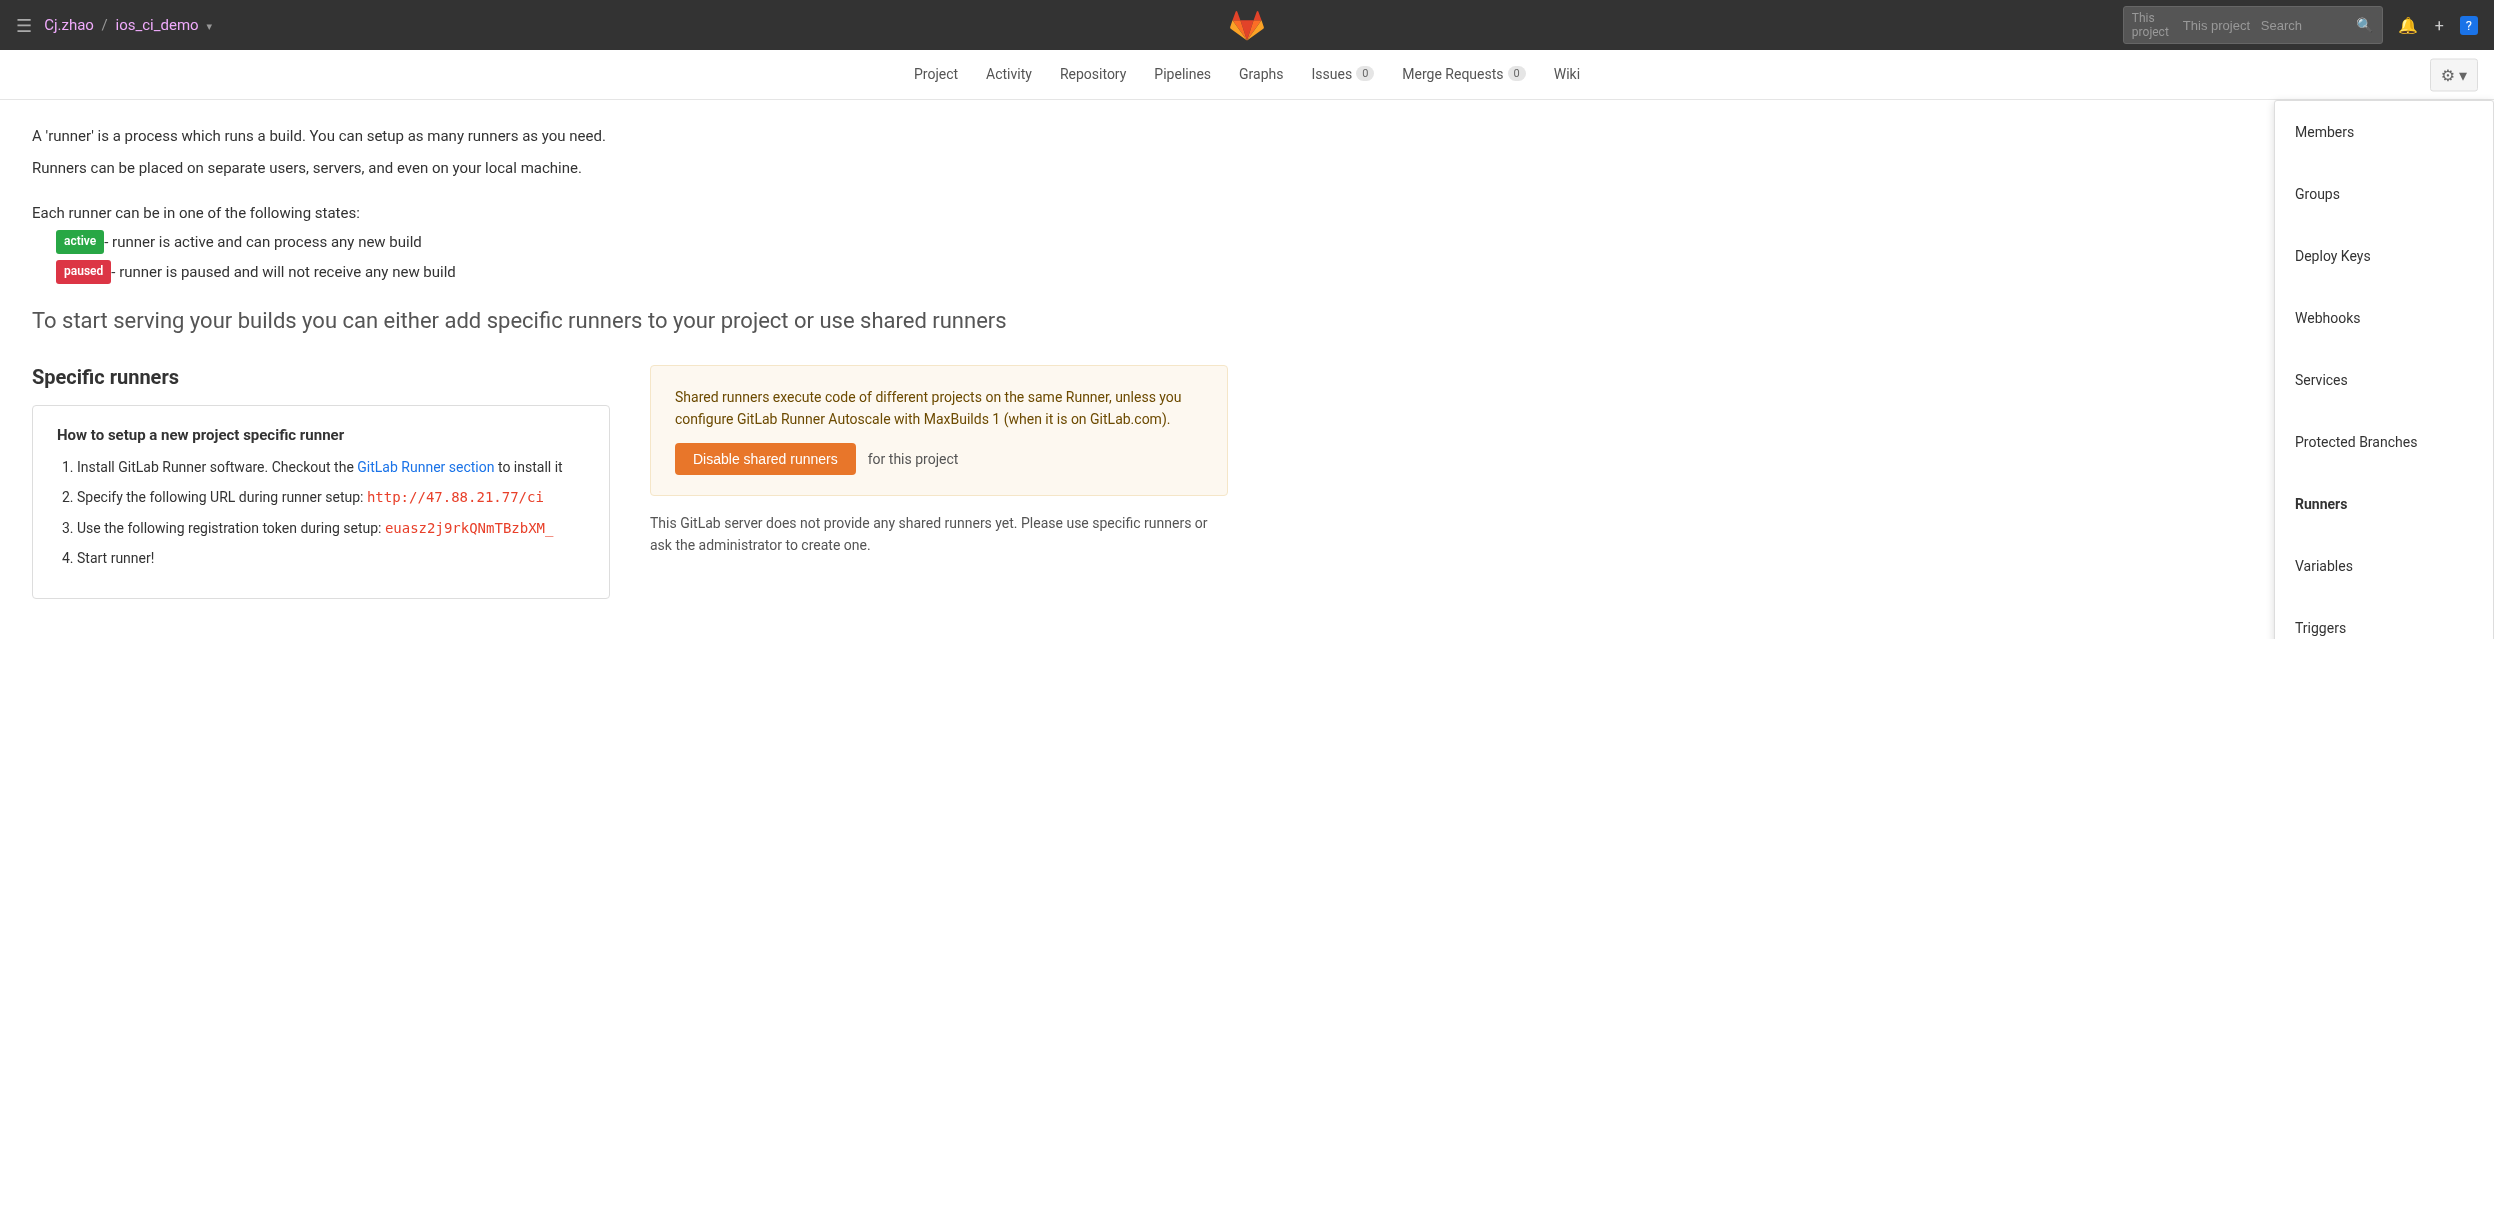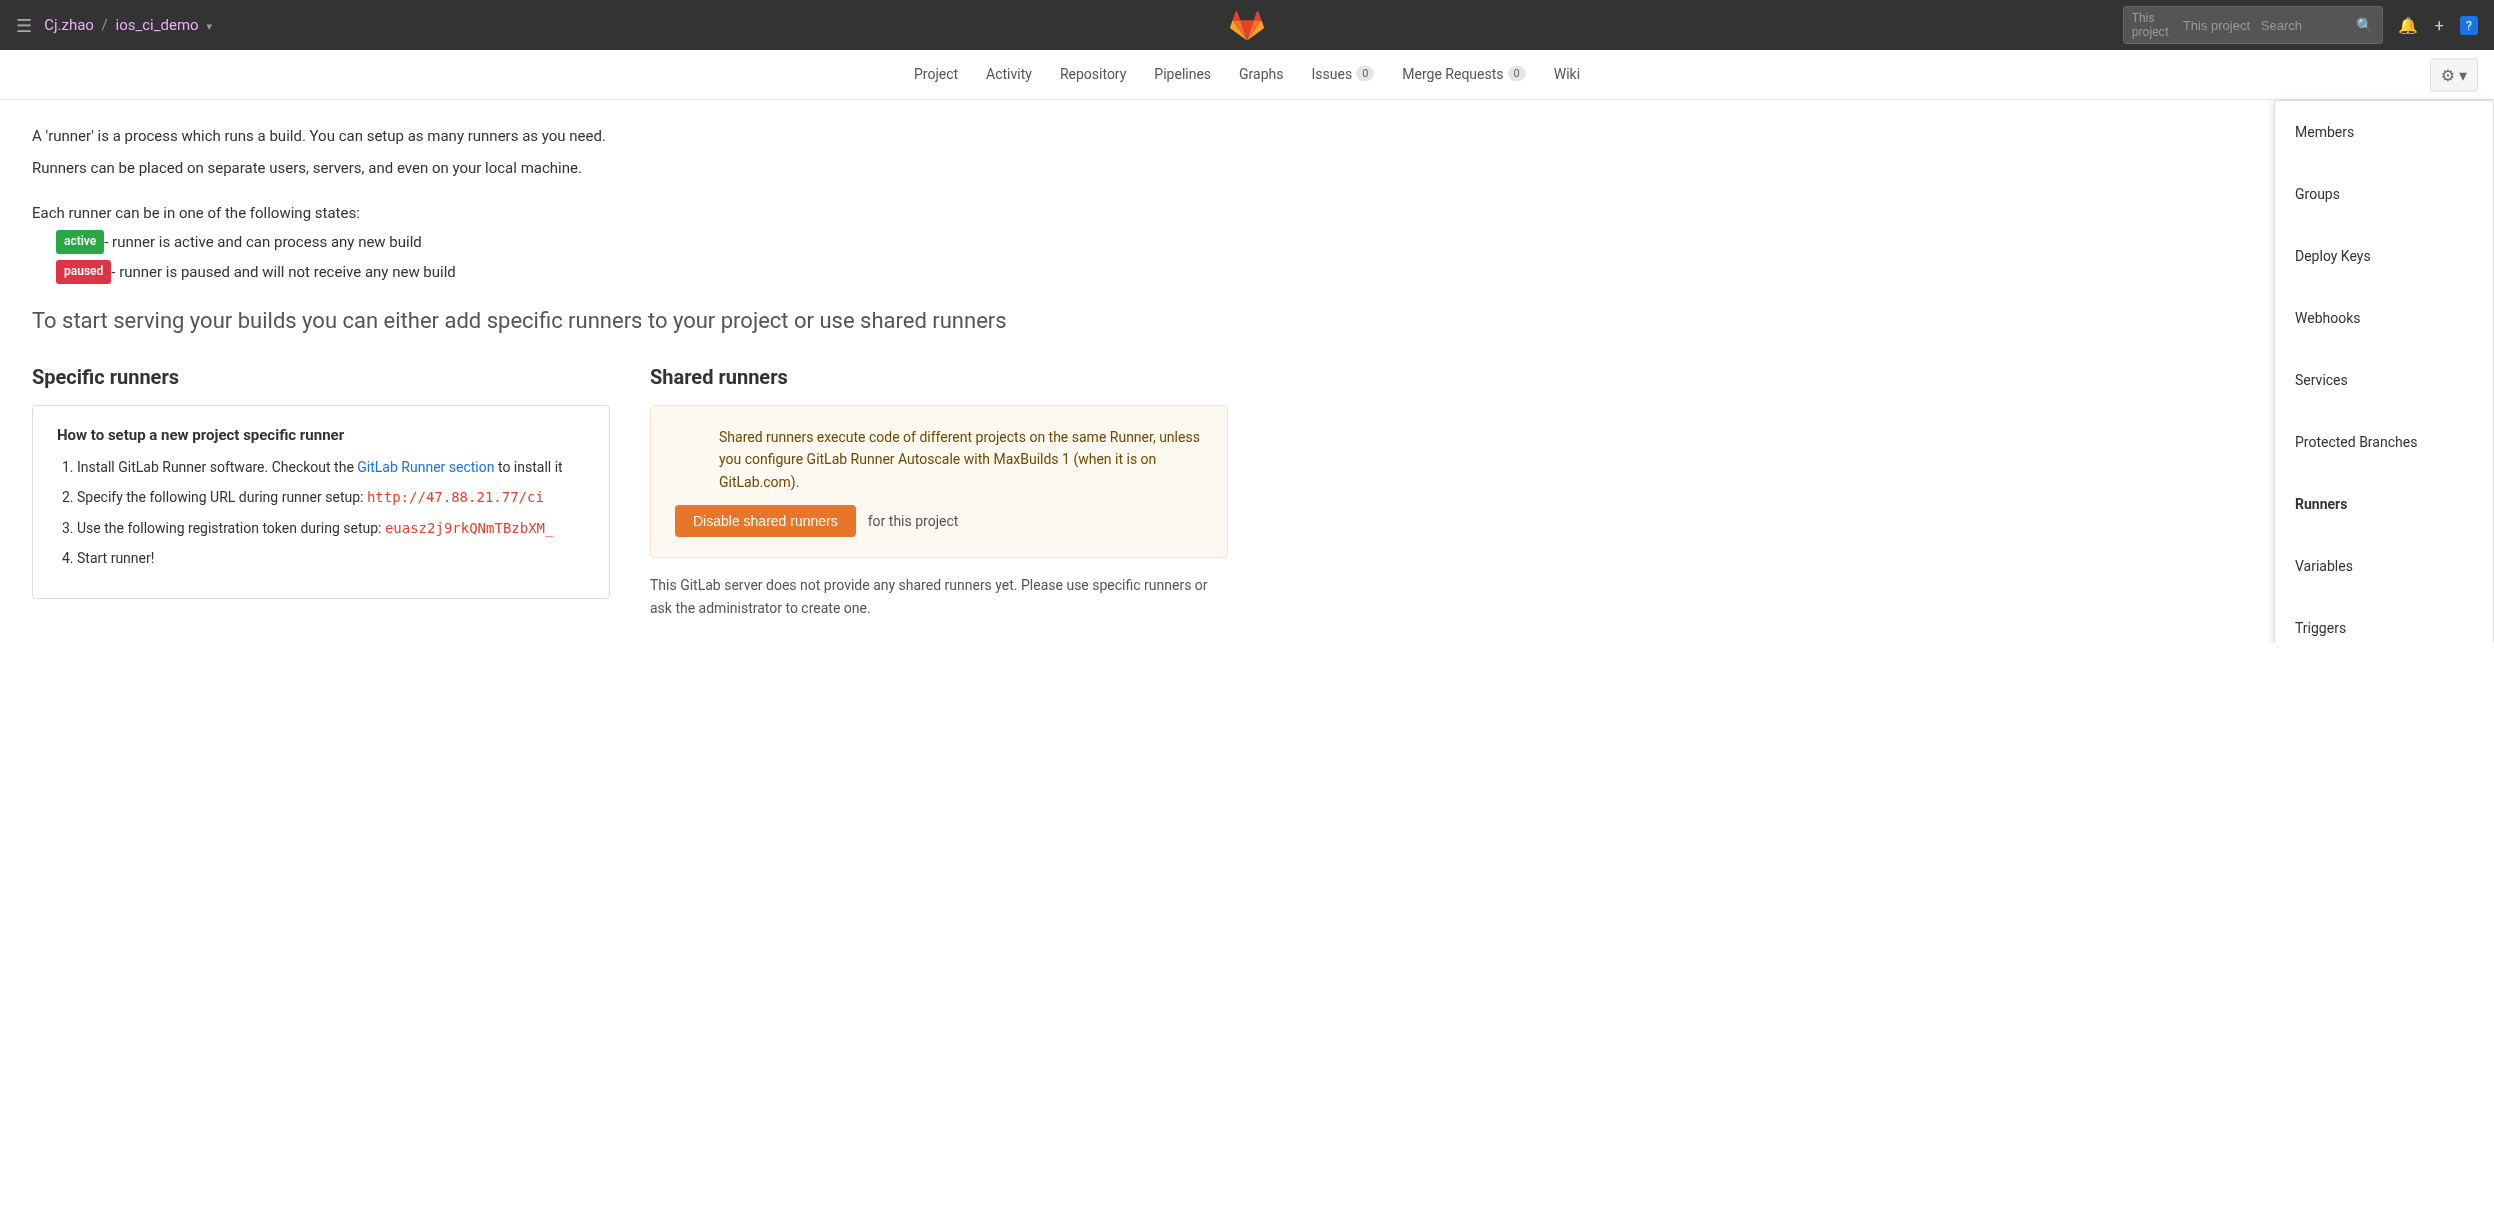--- a/index.html
+++ b/index.html
@@ -167,21 +167,21 @@
     .setup-box .link { color: #1a73e8; text-decoration: none; }
     .setup-box .code { color: #e8402a; font-family: monospace; font-size: 14px; }
 
     .shared-runners-box {
       background: #fdf8f0;
       border: 1px solid #f5e6c8;
       border-radius: 4px;
       padding: 20px 24px;
       margin-bottom: 16px;
     }
-    .shared-runners-box p { font-size: 14px; color: #6c4a00; line-height: 1.6; margin-bottom: 12px; margin-left: 44px; }
+    .shared-runners-box p { font-size: 14px; color: #6c4a00; line-height: 1.6; margin-bottom: 12px; }
 
     .disable-btn {
       background: #e8762a;
       color: #fff;
       border: none;
       border-radius: 4px;
       padding: 8px 18px;
       font-size: 14px;
       cursor: pointer;
       font-weight: 500;
@@ -309,21 +309,20 @@
             <li>
               <span>Use the following registration token during setup: </span>
               <span class="code">euasz2j9rkQNmTBzbXM_</span>
             </li>
             <li>Start runner!</li>
           </ol>
         </div>
       </div>
 
       <div class="col">
-        <h2 class="section-title">Shared runners</h2>
         <div class="shared-runners-box">
           <p>Shared runners execute code of different projects on the same Runner, unless you configure GitLab Runner Autoscale with MaxBuilds 1 (when it is on GitLab.com).</p>
           <div class="disable-btn-row">
             <button class="disable-btn">Disable shared runners</button>
             <span>for this project</span>
           </div>
         </div>
         <p class="no-runners-text">This GitLab server does not provide any shared runners yet. Please use specific runners or ask the administrator to create one.</p>
       </div>
     </div>

